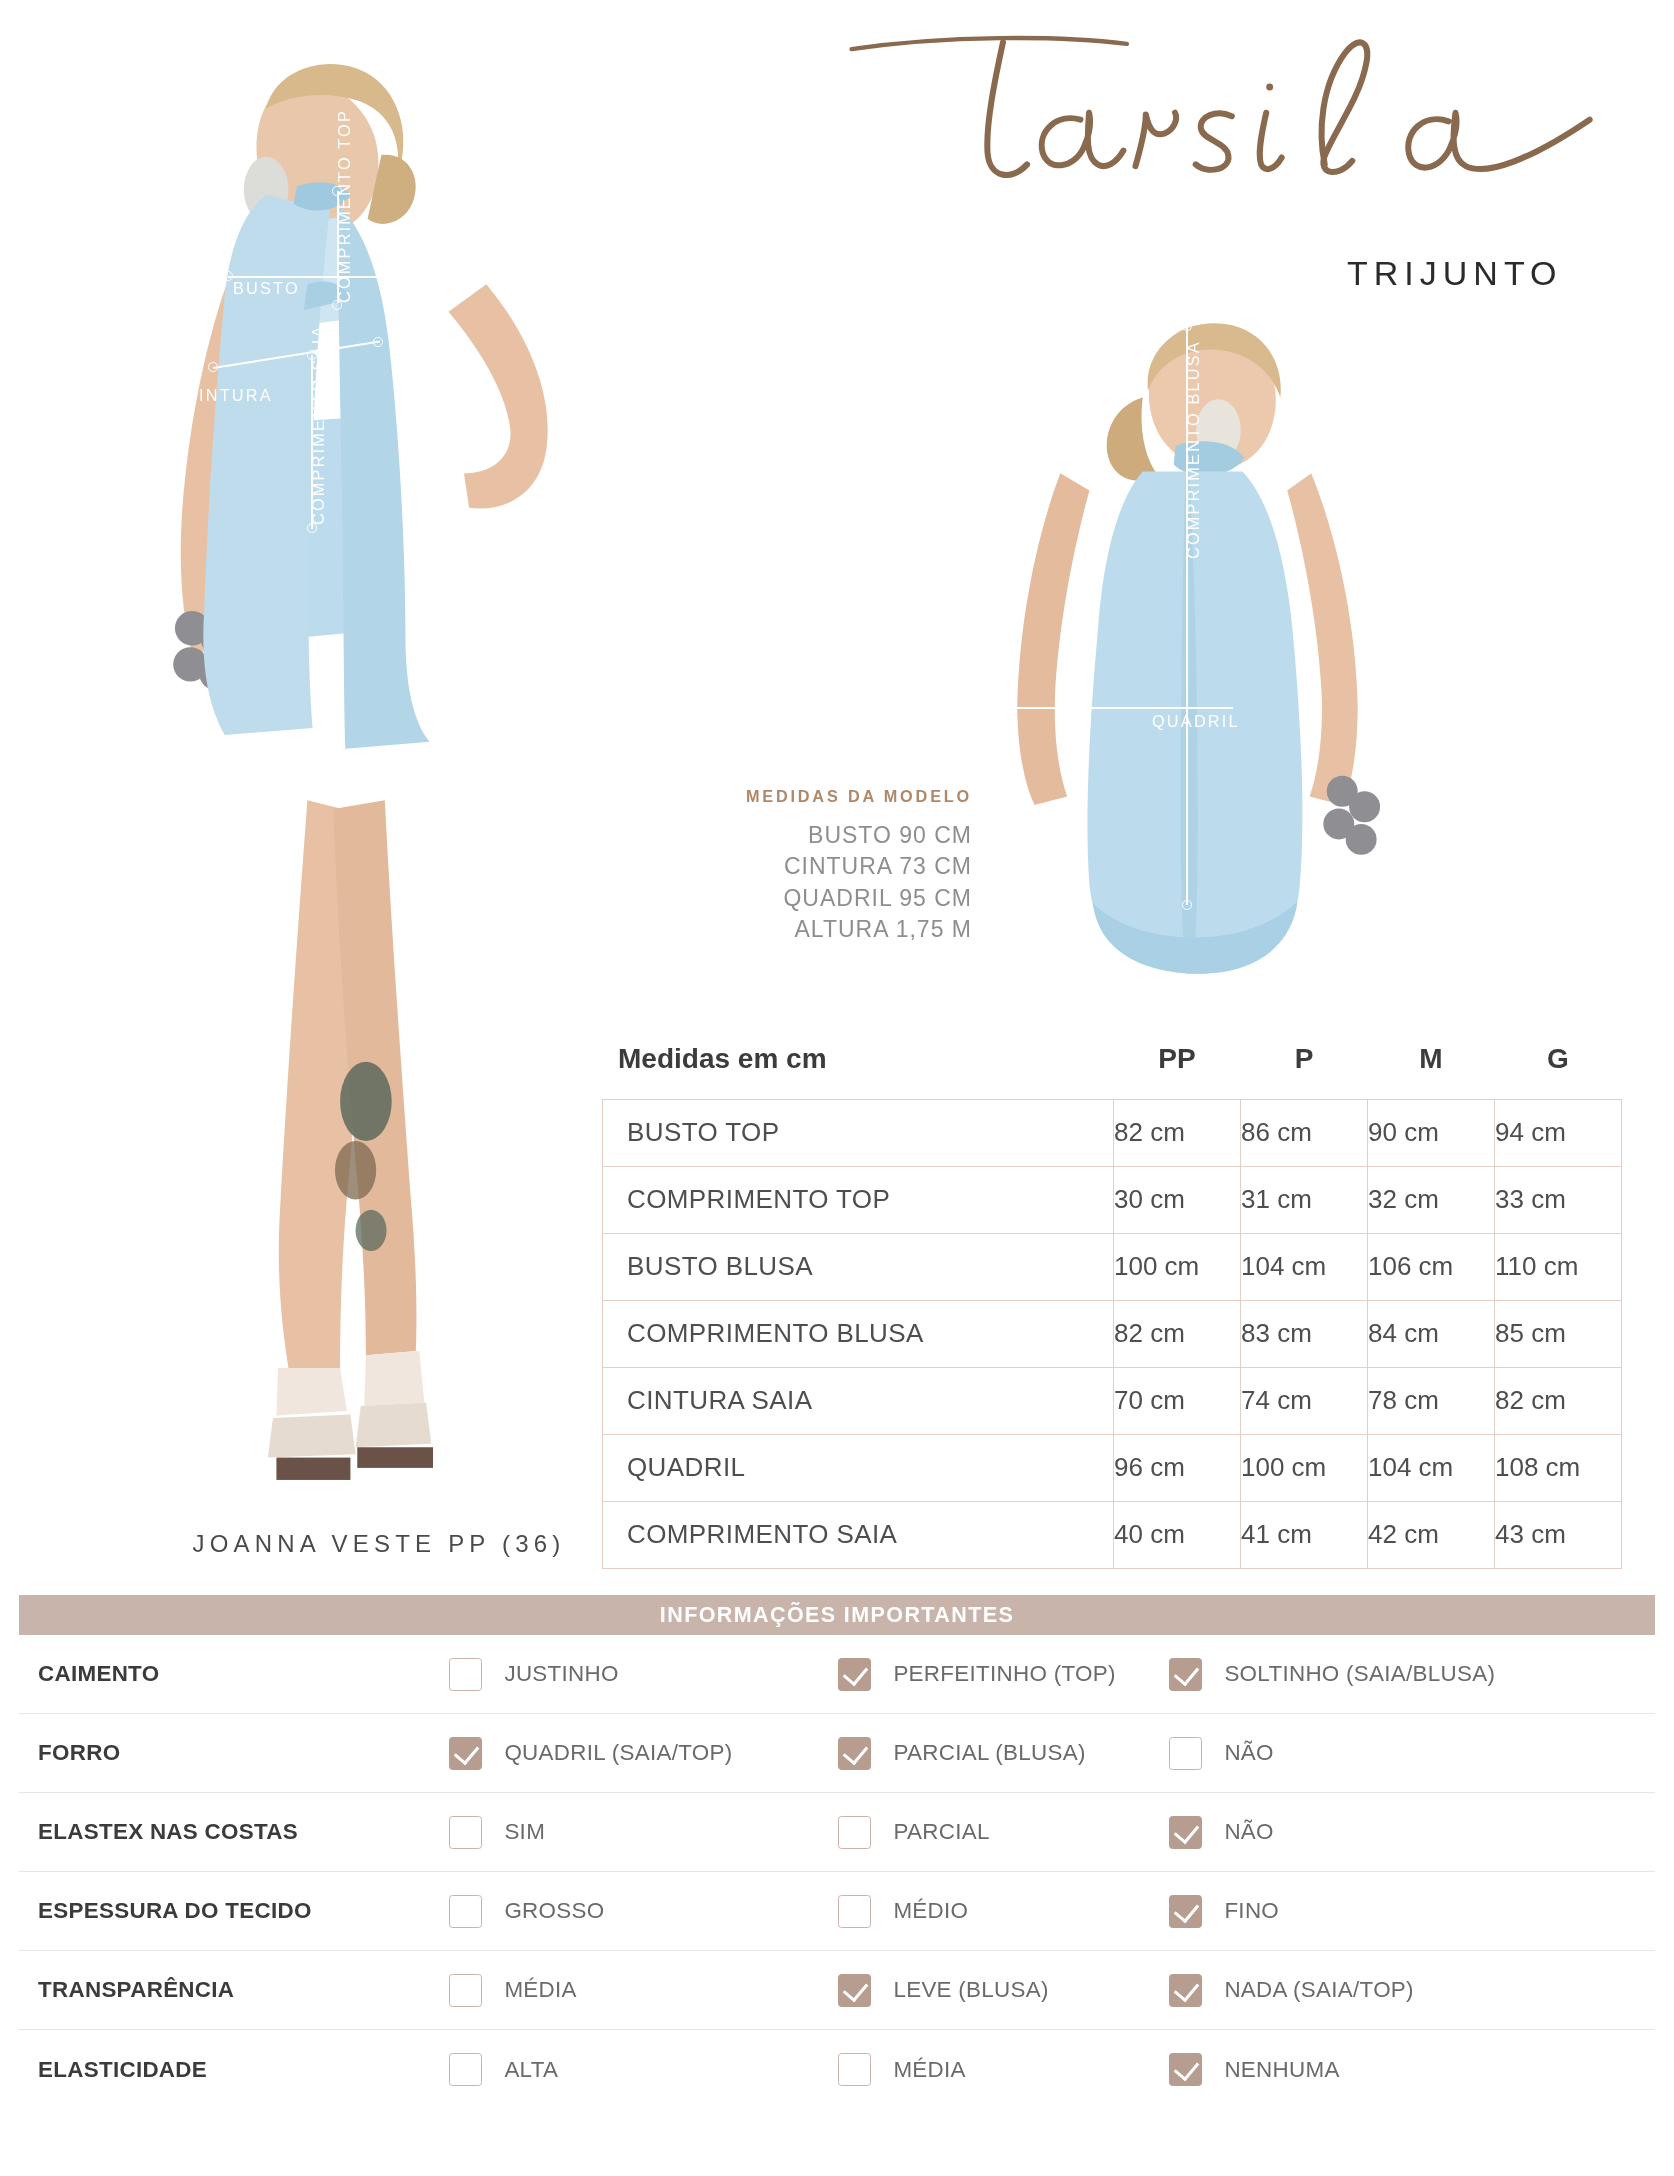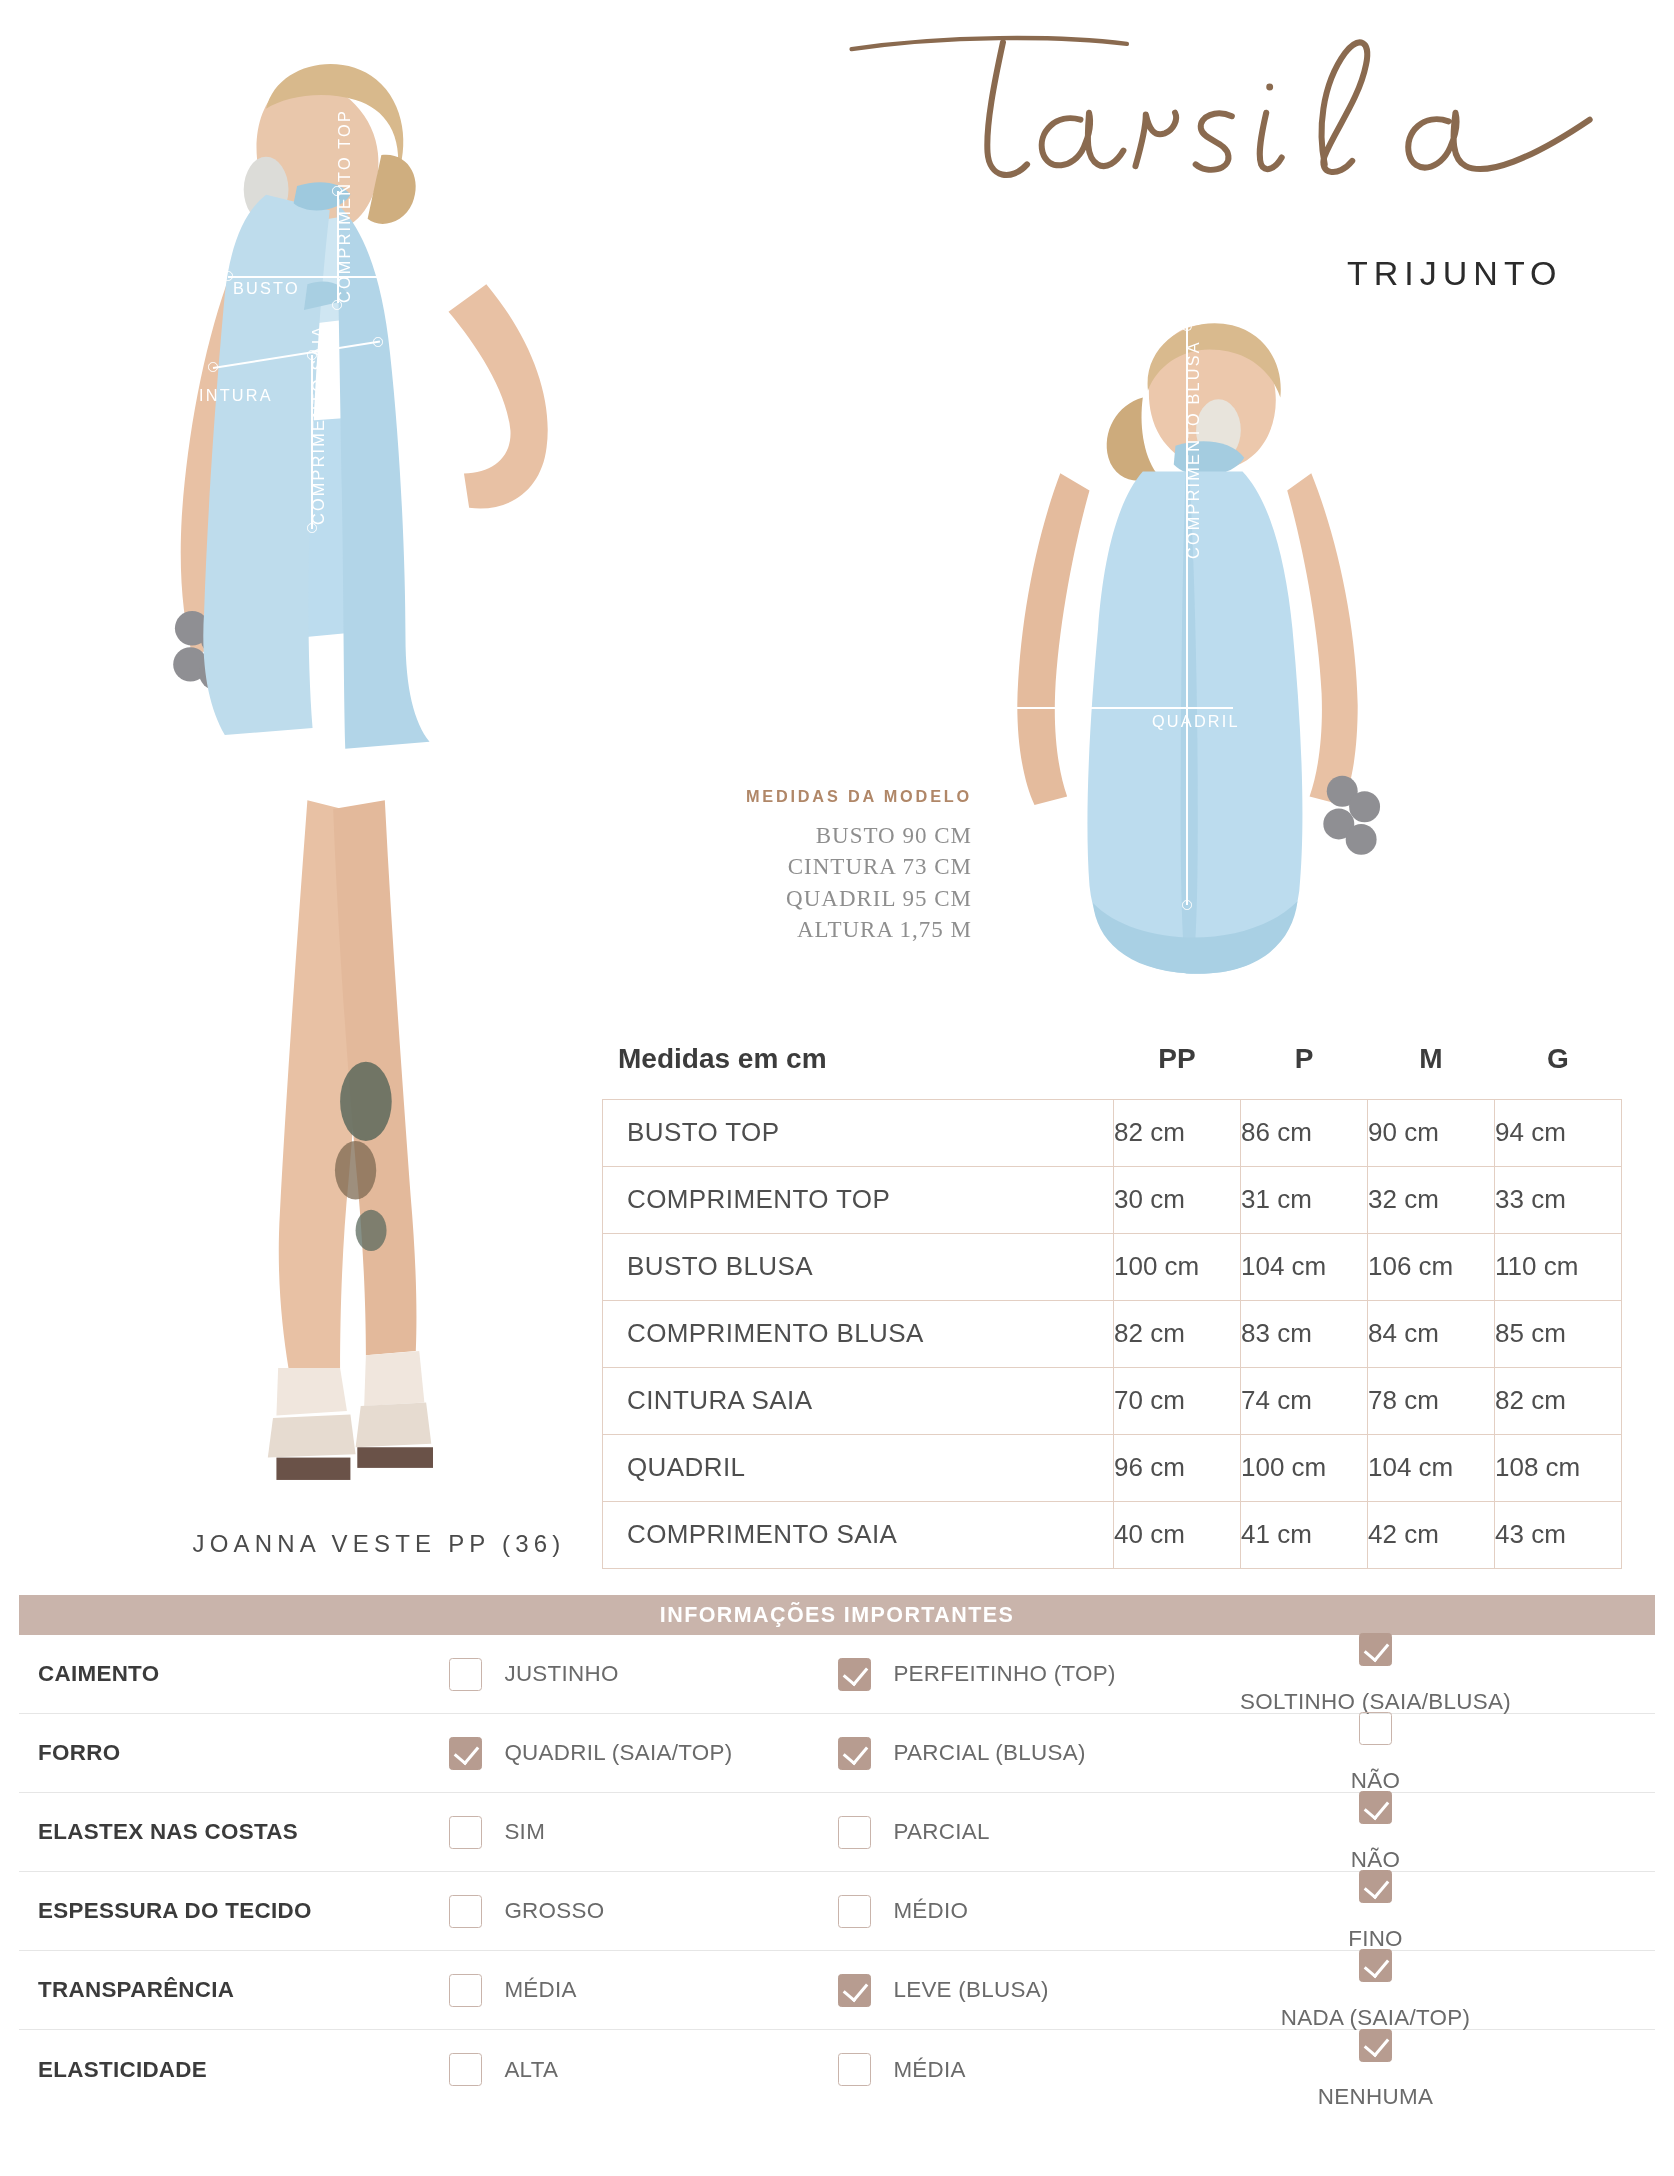--- a/index.html
+++ b/index.html
@@ -82,21 +82,20 @@
     letter-spacing: 2.8px;
     color: #b08768;
     font-weight: 600;
     margin-bottom: 13.8px;
   }
   .mm-line {
     font-size: 23px;
     letter-spacing: 1px;
     color: #8e8e8e;
     line-height: 1.37;
-    font-family: Liberation Serif, serif;
   }
 
   
   .front-caption {
     position: absolute;
     left: 95px;
     top: 1530px;
     width: 568px;
     text-align: center;
     font-size: 24px;
@@ -177,21 +176,21 @@
     color: #3b3b3b;
     letter-spacing: 0.3px;
   }
   .opt {
     display: flex;
     align-items: center;
     gap: 22.4px;
   }
   .opt-1 { width: 389px; }
   .opt-2 { width: 331px; }
-  .opt-3 { width: 413px; flex-direction: column; }
+  .opt-3 { width: 413px; }
   .box {
     width: 33px; height: 33px;
     border: 1.7px solid #c9b4ab;
     border-radius: 3.4px;
     position: relative;
     flex: 0 0 auto;
   }
   .box.checked { background: #b79c90; border-color: #b79c90; }
   .box.checked::after {
     content: "";

